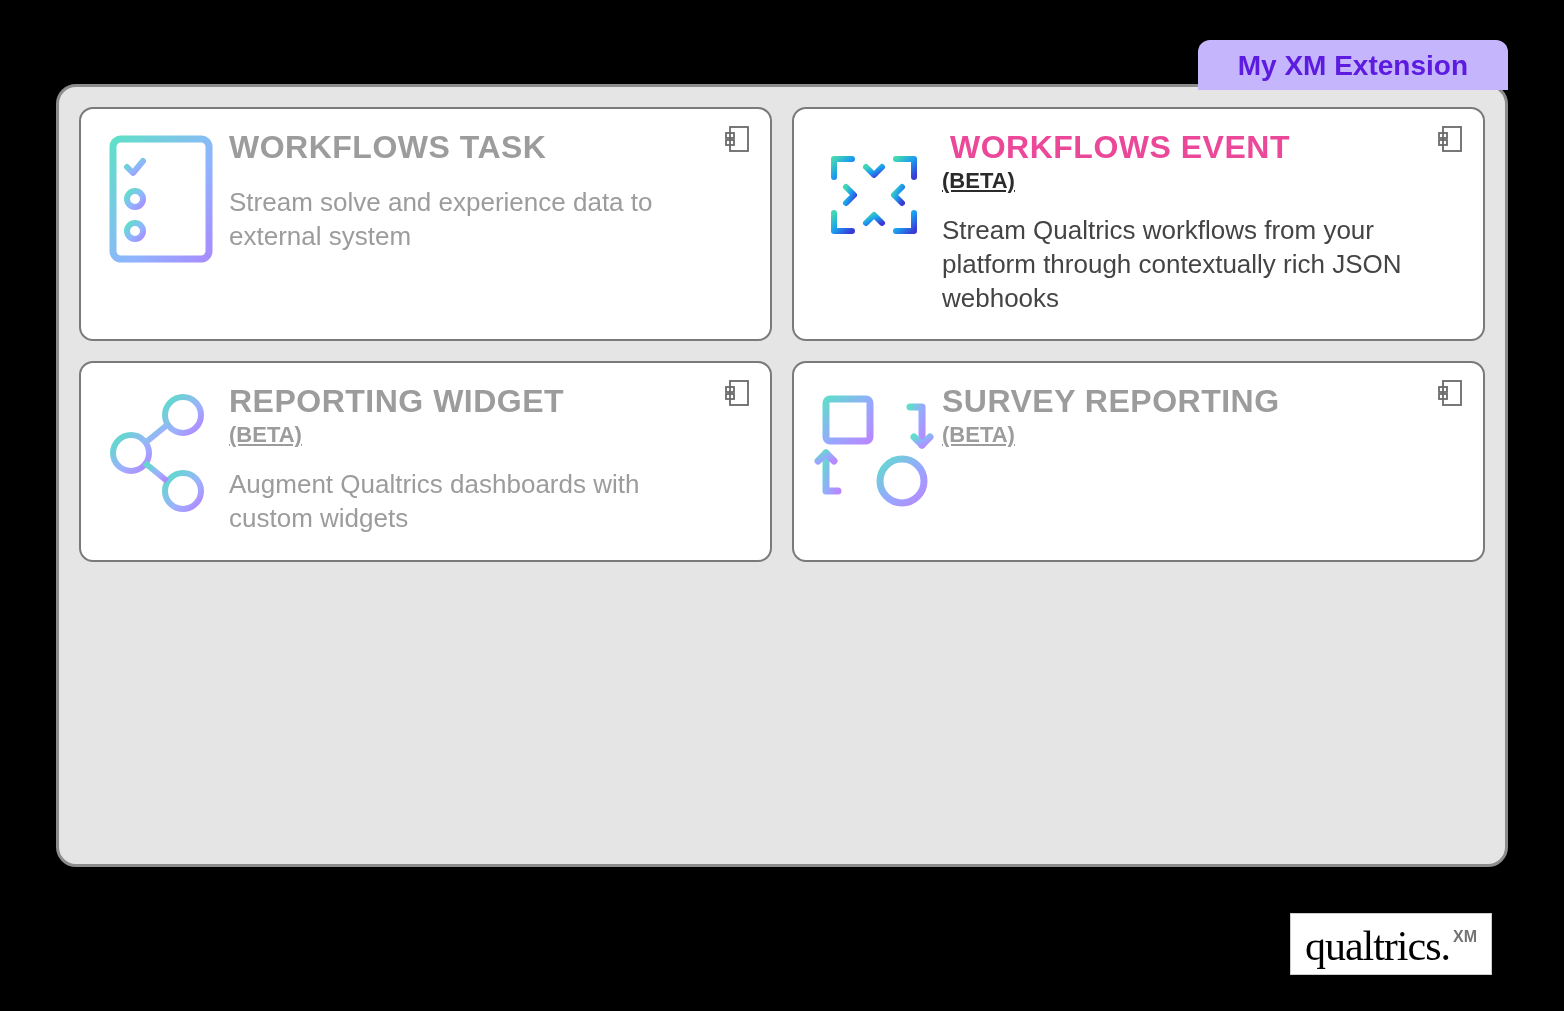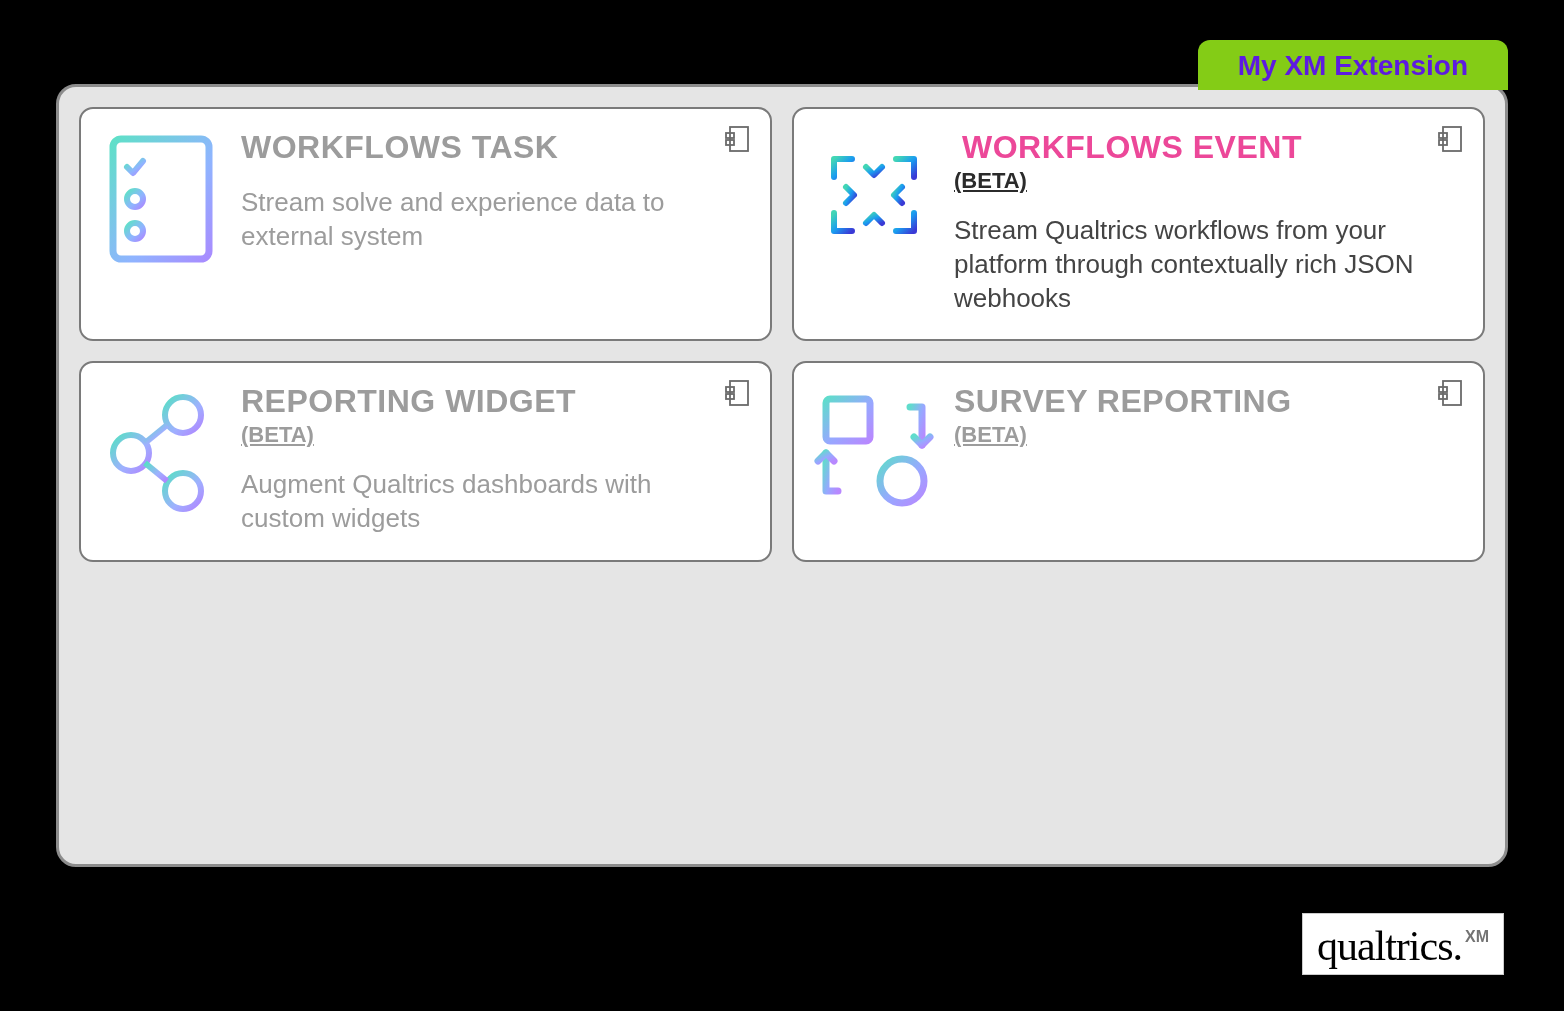--- a/index.html
+++ b/index.html
@@ -7,21 +7,21 @@
       background: #000;
       font-family: -apple-system, BlinkMacSystemFont, "Segoe UI", Arial, sans-serif;
       width: 1564px;
       height: 1011px;
       position: relative;
     }
     .tab {
       position: absolute;
       top: 40px;
       right: 56px;
-      background: #84cc16;
+      background: #c4b5fd;
       border-radius: 12px 12px 0 0;
       padding: 10px 40px 8px 40px;
       font-size: 28px;
       font-weight: 700;
       color: #5d1be0;
       z-index: 2;
     }
     .panel {
       position: absolute;
       top: 84px;
@@ -39,21 +39,21 @@
       grid-auto-rows: min-content;
       gap: 20px;
       width: 100%;
     }
     .card {
       background: #fff;
       border: 2px solid #7a7a7a;
       border-radius: 14px;
       padding: 20px 20px 24px 20px;
       display: flex;
-      gap: 20px;
+      gap: 8px;
       position: relative;
       align-items: flex-start;
     }
     .card.active .title { color: #ec4899; margin-left: 8px; }
     .card.active .desc { color: #444; }
     .corner-icon {
       position: absolute;
       top: 16px;
       right: 18px;
     }
@@ -81,21 +81,21 @@
     }
     .card.active .subtitle { color: #2b2b2b; }
     .desc {
       font-size: 26px;
       color: #9c9c9c;
       margin-top: 20px;
       line-height: 1.3;
     }
     .footer-logo {
       position: absolute;
-      right: 60px;
+      right: 72px;
       bottom: 36px;
       background: #fff;
       border: 1px solid #ccc;
       padding: 8px 14px 4px 14px;
       display: flex;
       align-items: flex-start;
     }
     .footer-logo .q {
       font-family: Georgia, 'Times New Roman', serif;
       font-size: 42px;

